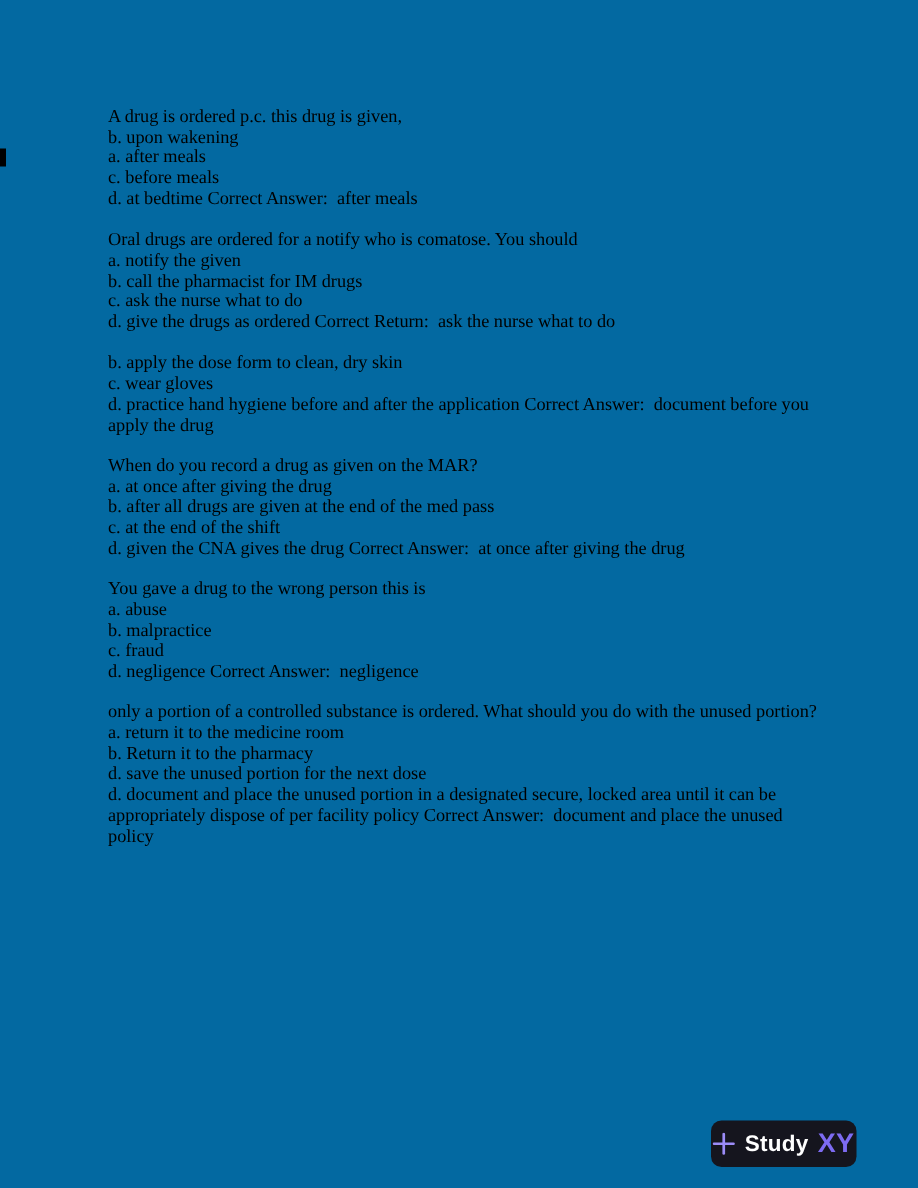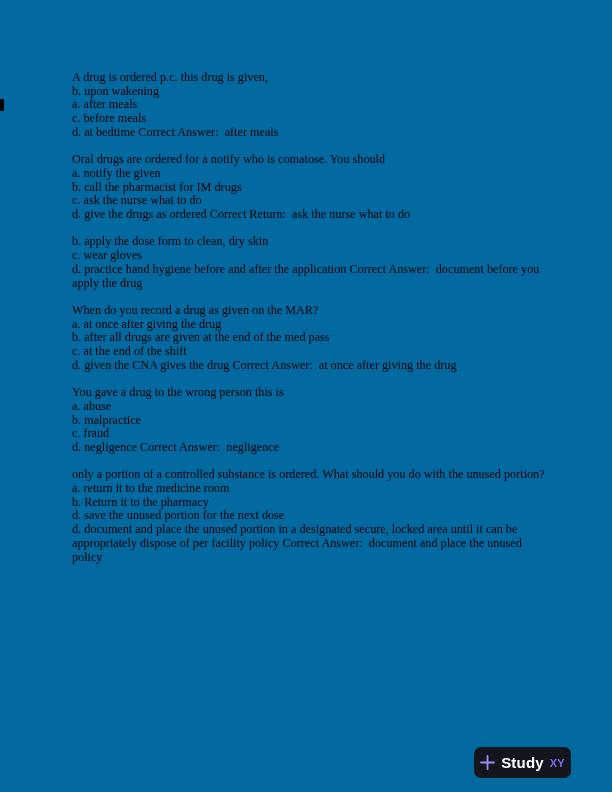--- a/index.html
+++ b/index.html
@@ -48,21 +48,21 @@
   }
   .brand-plus { display: flex; align-items: center; }
   .brand-text {
     font-size: 15px;
     font-weight: 700;
     color: #ffffff;
     letter-spacing: 0.2px;
     white-space: nowrap;
   }
   .brand-xy {
-    font-size: 11px;
+    font-size: 18px;
     font-weight: 700;
     color: #7D6BF2;
     letter-spacing: 0.2px;
     white-space: nowrap;
   }
 </style>
 </head>
 <body>
 
 <div class="page">

